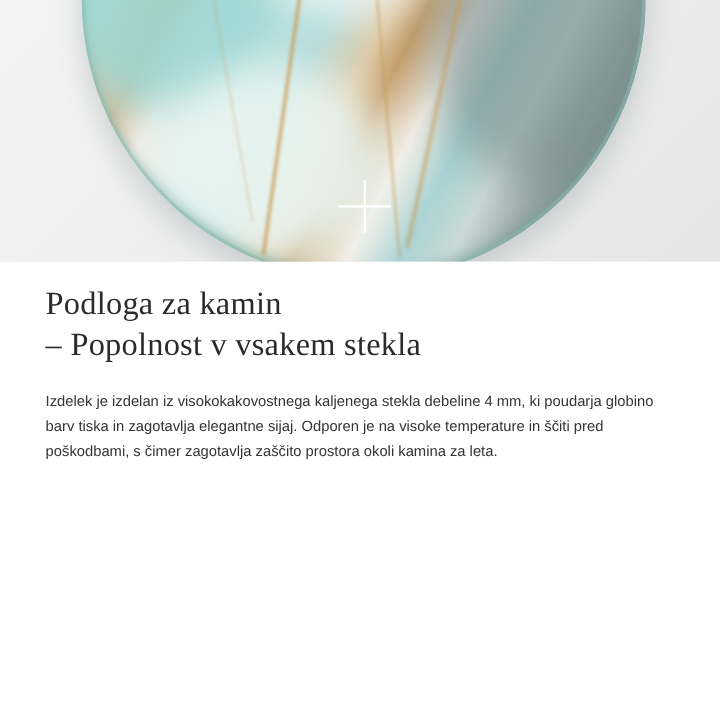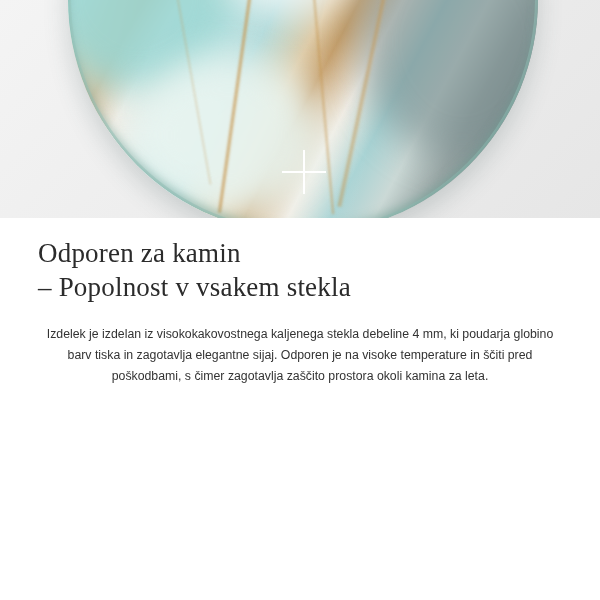--- a/index.html
+++ b/index.html
@@ -122,21 +122,21 @@
     letter-spacing: .2px;
   }
   .headline .l2 { display: block; }
   .body-copy {
     margin: 0;
     padding: 20px 38px 0 38px;
     font-size: 12.3px;
     line-height: 21px;
     color: #333333;
   }
-  .body-copy p { margin: 0; text-align: center; }
+  .body-copy p { margin: 0; }
 </style>
 </head>
 <body>
 
 <div class="hero">
   <div class="hero-bg"></div>
   <div class="plate">
     <div class="cloud c1"></div>
     <div class="cloud c2"></div>
     <div class="cloud c3"></div>
@@ -146,19 +146,19 @@
     <div class="vein v2"></div>
     <div class="vein v3"></div>
     <div class="vein v4"></div>
     <div class="plate-rim"></div>
   </div>
   <div class="glint"></div>
 </div>
 
 <div class="content">
   <h1 class="headline">
-    <span>Odporen za kamin</span>
+    <span>Podloga za kamin</span>
     <span class="l2">– Popolnost v vsakem stekla</span>
   </h1>
   <div class="body-copy">
     <p>Izdelek je izdelan iz visokokakovostnega kaljenega stekla debeline 4 mm, ki poudarja globino barv tiska in zagotavlja elegantne sijaj. Odporen je na visoke temperature in ščiti pred poškodbami, s čimer zagotavlja zaščito prostora okoli kamina za leta.</p>
   </div>
 </div>
 
 </body></html>

